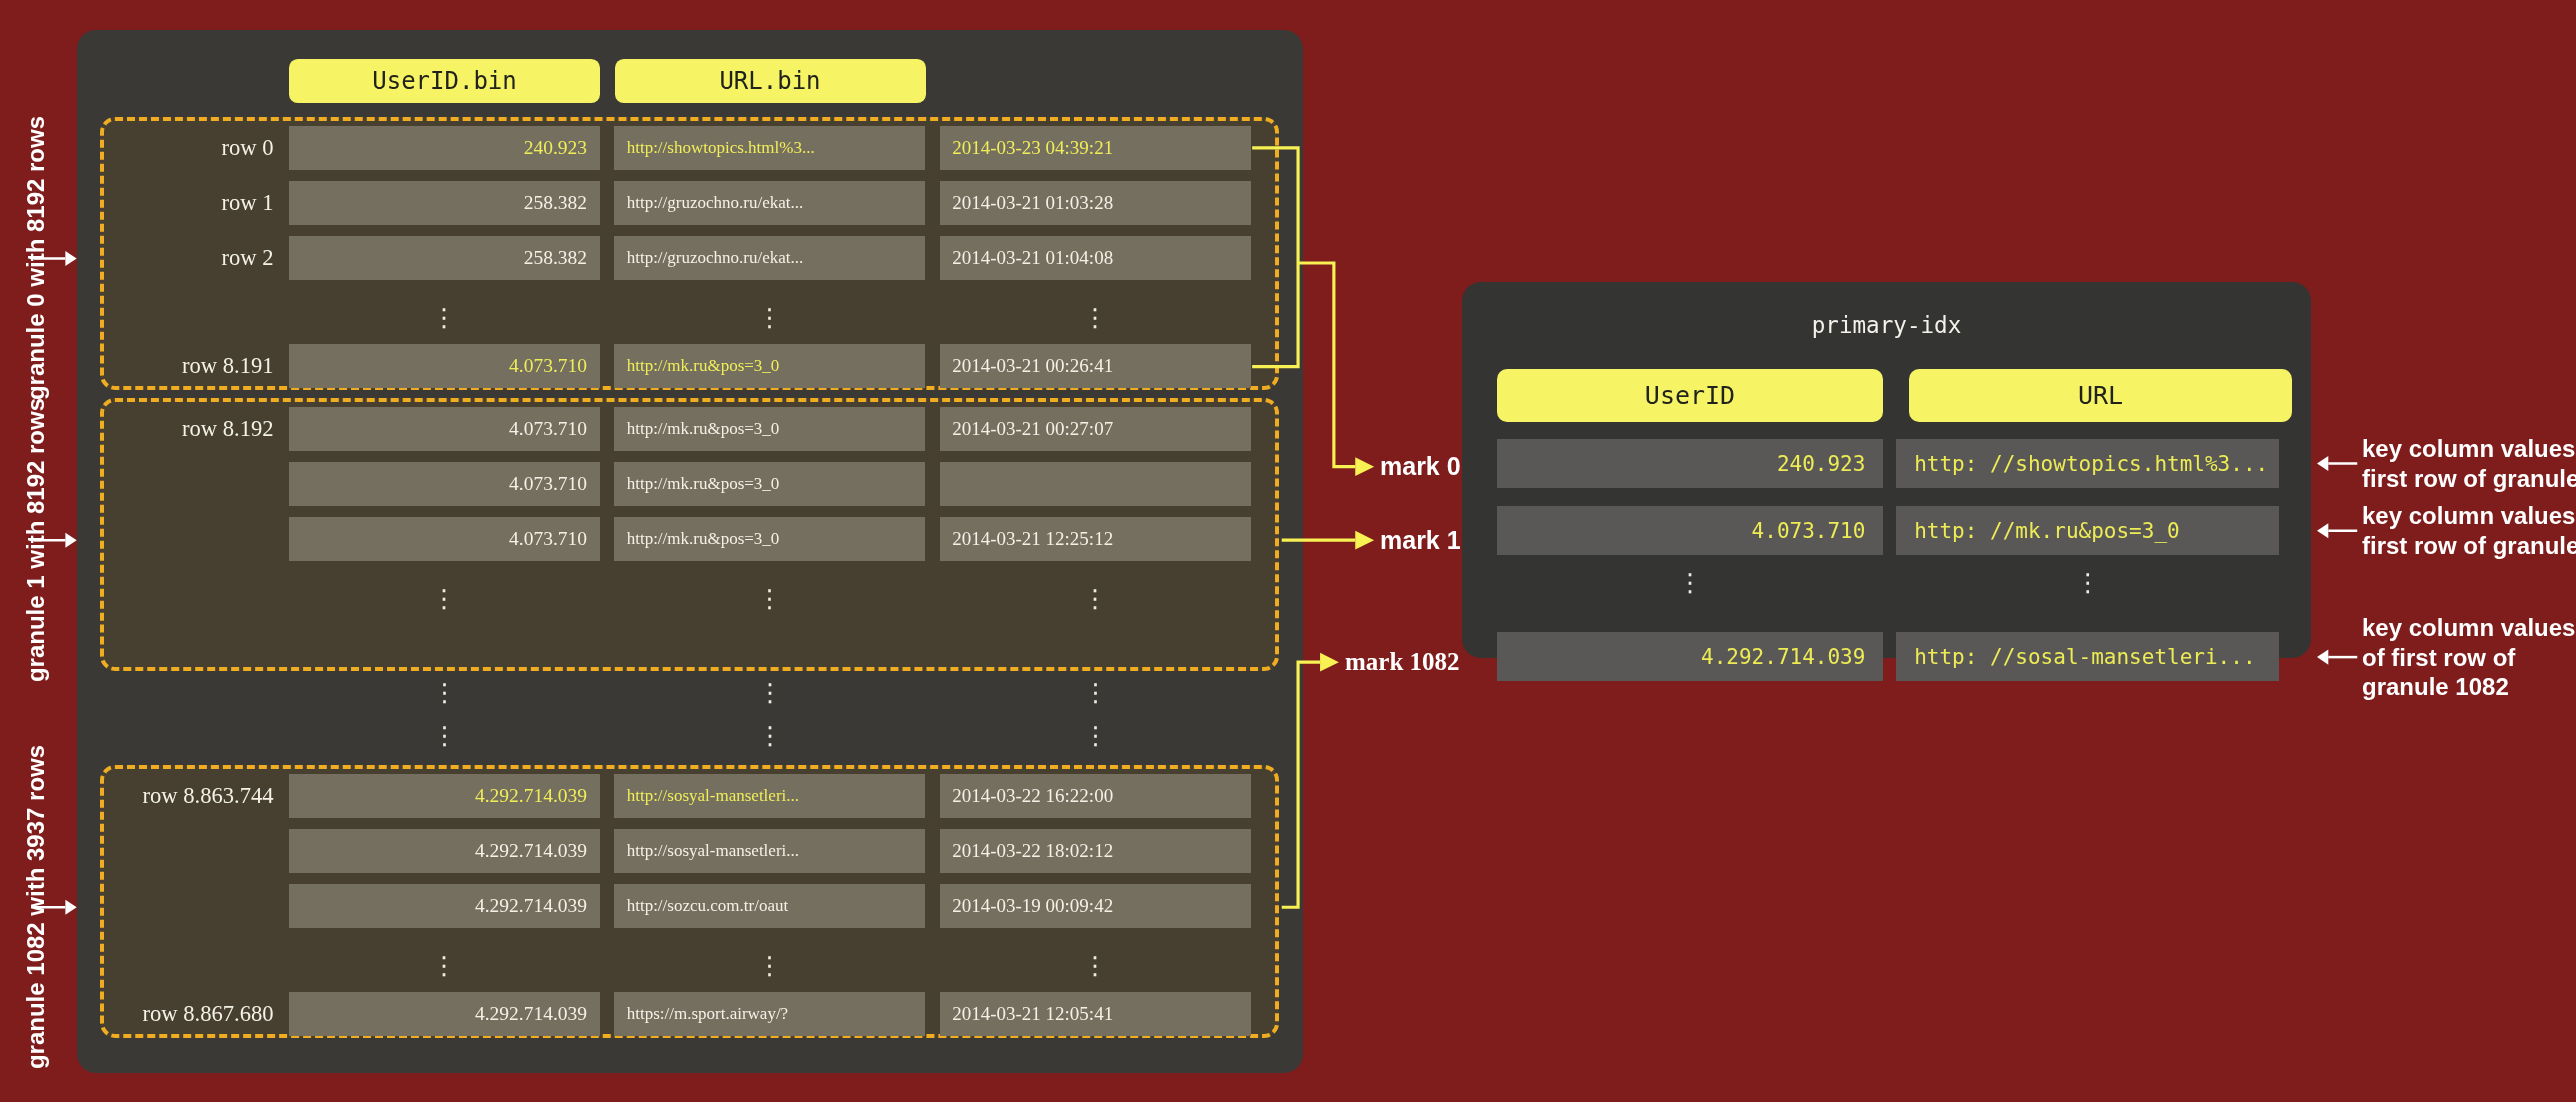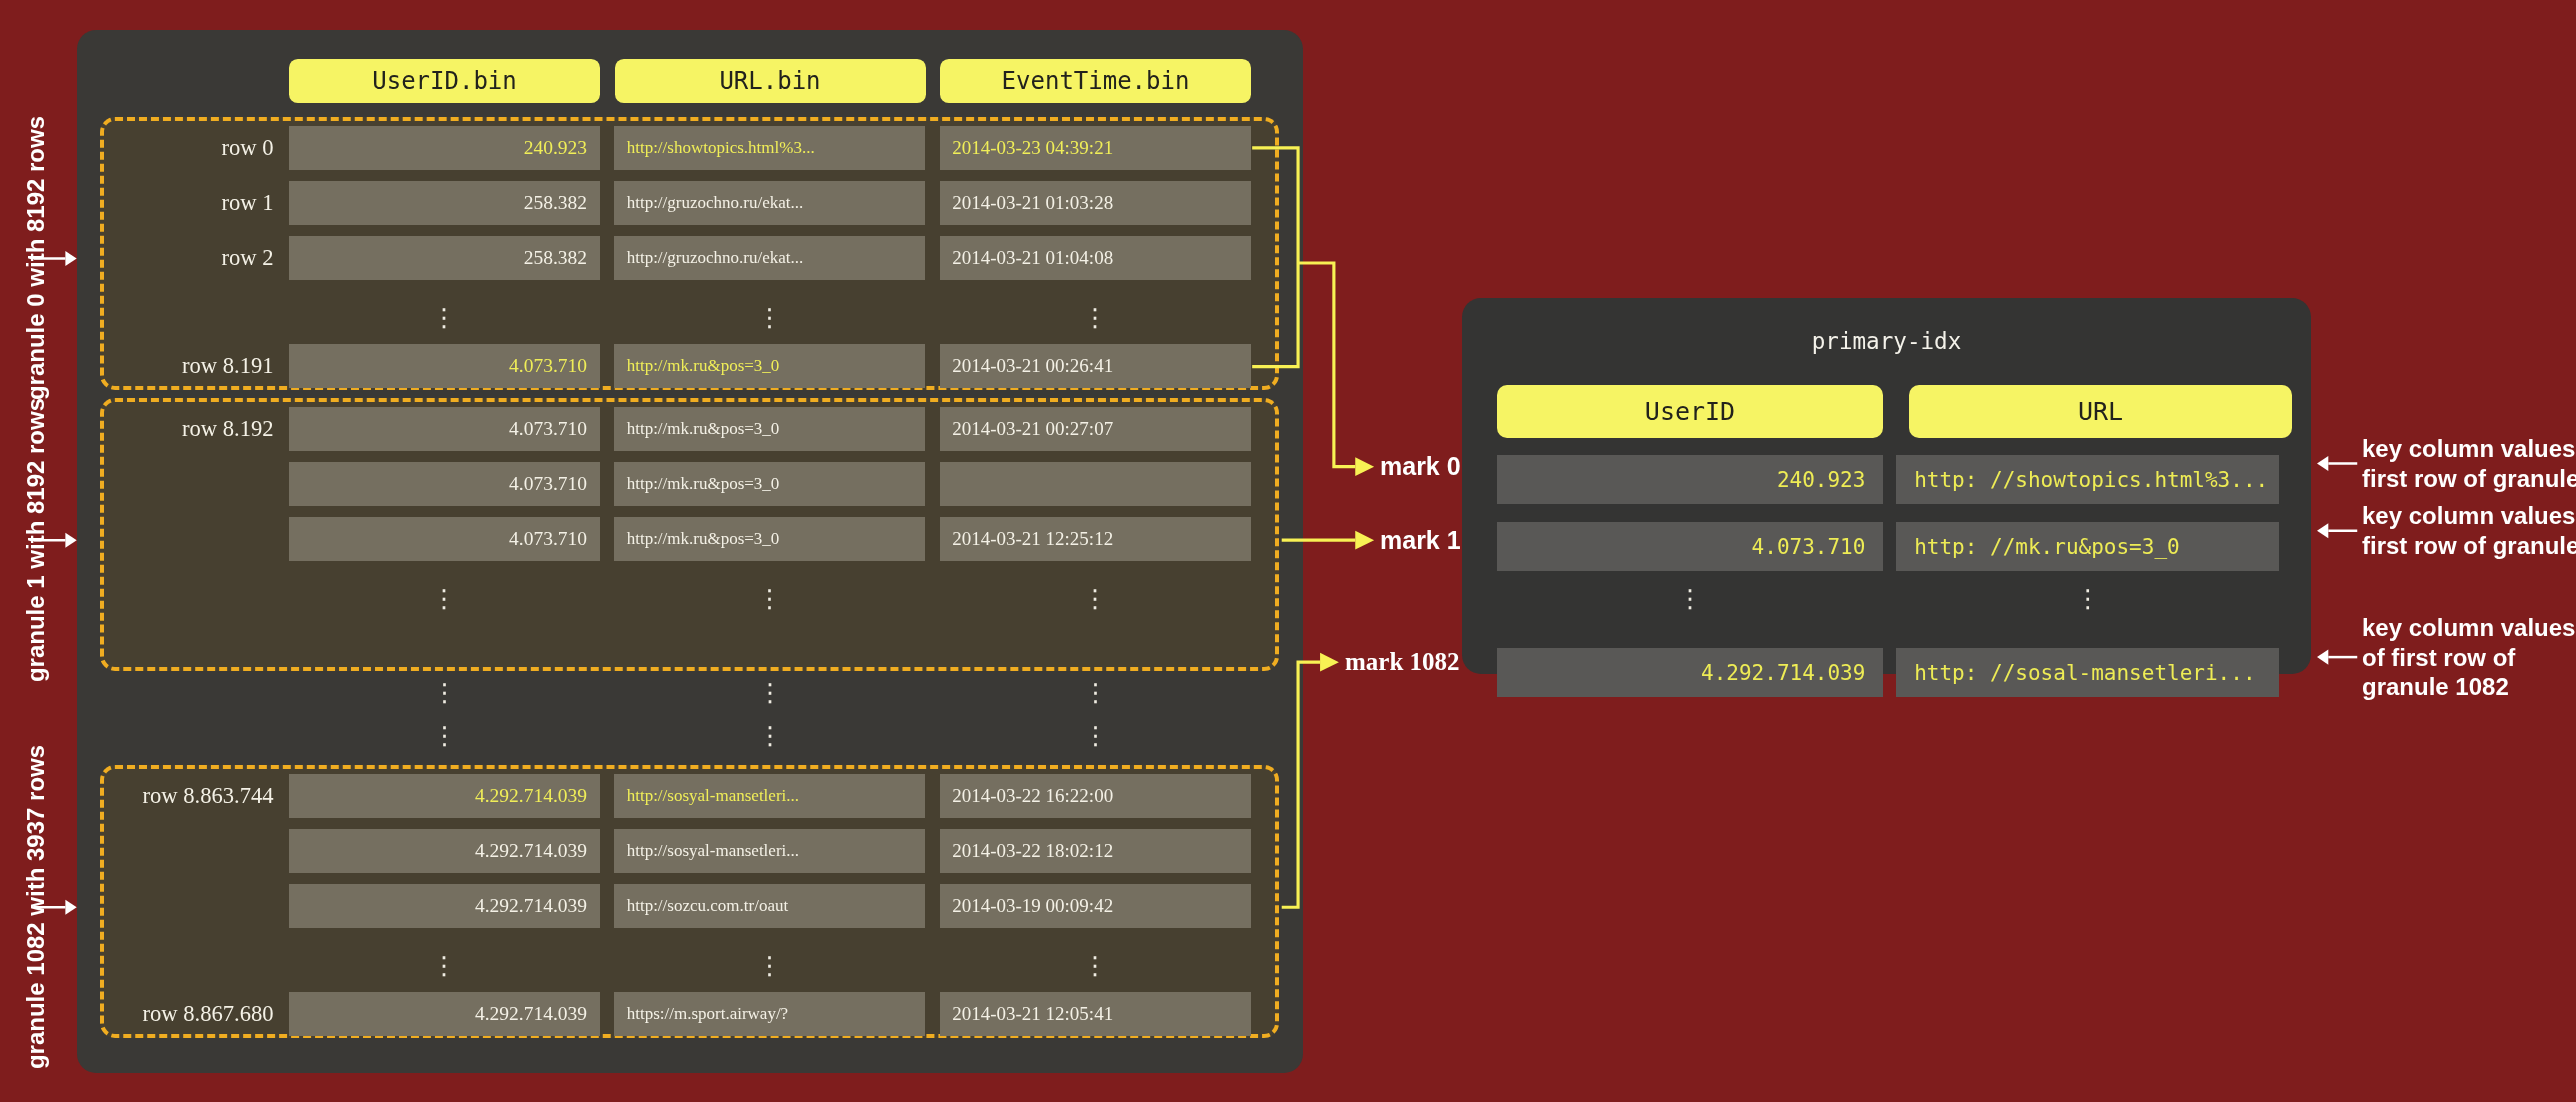--- a/index.html
+++ b/index.html
@@ -2,21 +2,21 @@
 <html style="font-size:10px"><head>
 <meta charset="utf-8">
 <style>
   html,body{margin:0;padding:0;background:#1b1b16;}
   #canvas{position:relative;width:2576px;height:1103px;background:#7f1d1d;overflow:hidden;
           font-family:"DejaVu Sans Mono","Liberation Mono",monospace;}
 
   
   .panel{position:absolute;background:#3a3936;border-radius:19px;}
   #left-panel{left:77px;top:29.5px;width:1226px;height:1043px;}
-  #right-panel{left:1462px;top:298px;width:849px;height:376px;background:#343433;}
+  #right-panel{left:1462px;top:282px;width:849px;height:376px;background:#343433;}
 
   
   .pills{position:absolute;left:212px;top:29px;display:flex;gap:14.5px;}
   .pill{width:311px;height:44px;background:#f6f464;border-radius:8.8px;display:flex;
         align-items:center;justify-content:center;font-size:24px;color:#22221c;}
 
   
   .granule{position:absolute;left:22.6px;width:1179px;height:273px;box-sizing:border-box;
            border:4.4px dashed #f0ad21;border-radius:15px;background:#474030;padding:5px 0;}
   #granule-0{top:87px;} #granule-1{top:368px;} #granule-1082{top:735px;}
@@ -84,21 +84,20 @@
 </head>
 <body>
 
 <div id="canvas">
 
   <div id="left-panel" class="panel">
 
     <div class="pills">
       <div class="pill">UserID.bin</div>
       <div class="pill">URL.bin</div>
-      <div class="pill">EventTime.bin</div>
     </div>
 
     <div id="granule-0" class="granule">
       <div class="trow">
         <div class="rlabel">row 0</div>
         <div class="cell num hl">240.923</div>
         <div class="cell url hl">http://showtopics.html%3...</div>
         <div class="cell time hl">2014-03-23 04:39:21</div>
       </div>
       <div class="trow">

